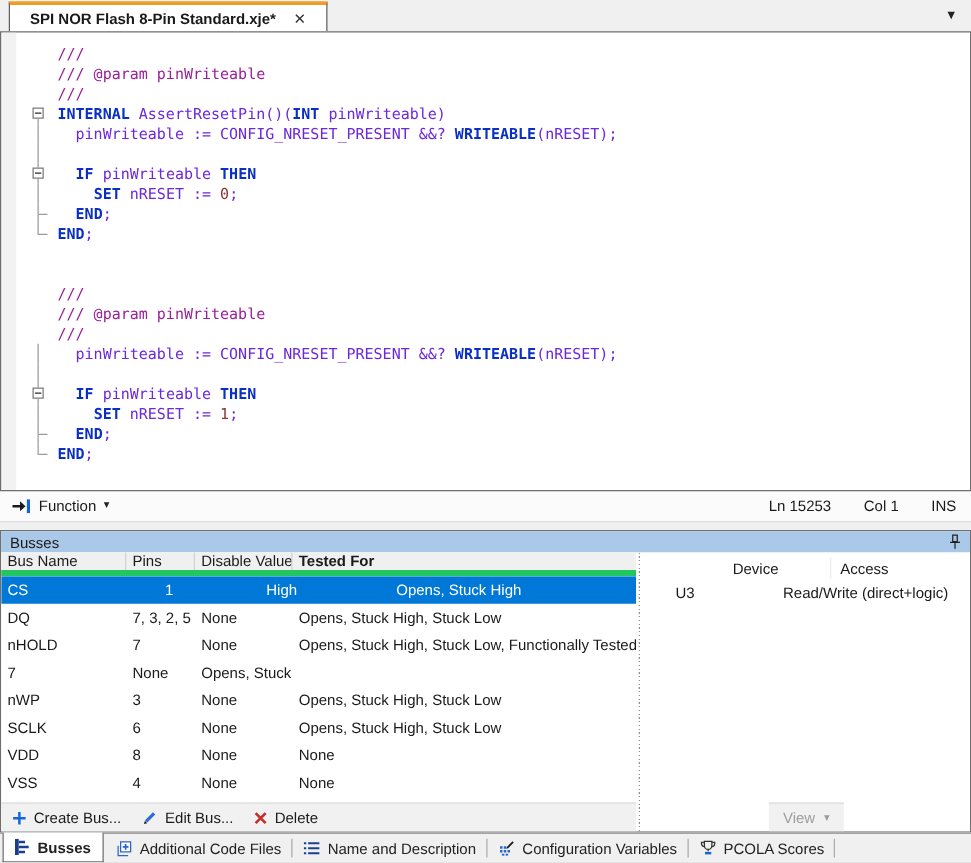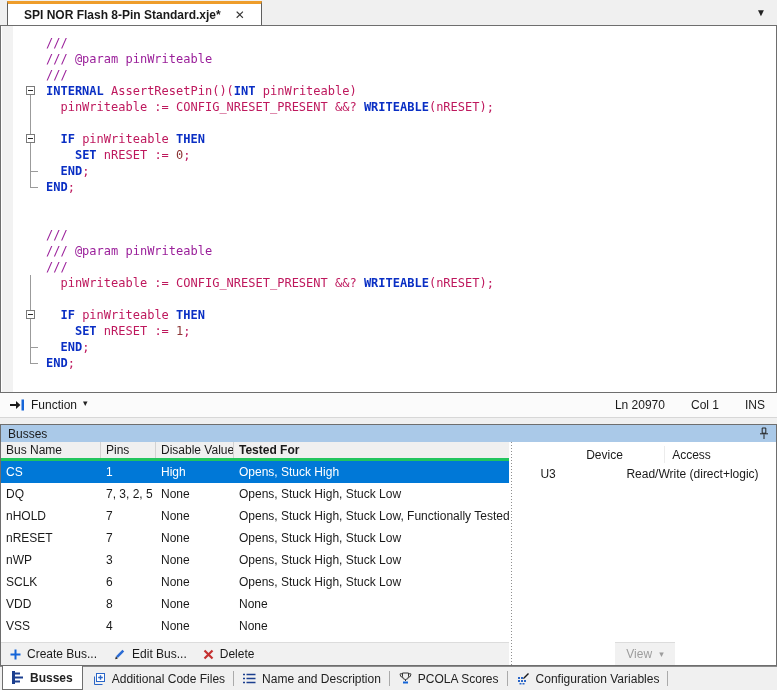--- a/index.html
+++ b/index.html
@@ -27,21 +27,21 @@
   
   .editor {
     height:368px; background:#fff; border:1px solid #6e6e6e;
     position:relative; overflow:hidden;
   }
   .sel-margin { position:absolute; left:1px; top:0; bottom:0; width:11px; background:#f2f2f2; }
   .code-lines { position:relative; padding-top:9px; }
   .cl { display:flex; height:16px; align-items:center; }
   .gut { width:45px; flex:none; position:relative; height:16px; }
   .txt { font-family:"DejaVu Sans Mono", monospace; font-size:12px; line-height:16px; white-space:pre; }
-  .tk-p { color:#be185d;text-align:right; }
+  .tk-p { color:#6d28d9;text-align:right; }
   .tk-k { color:var(--kw,#0a2fc4); font-weight:bold; }
   .tk-c { color:var(--cm,#9a1f9a); }
   .tk-n { color:var(--num,#8b3535); }
   
   .gut::before, .gut::after { content:none; position:absolute; background:#9b9b9b; }
   .f-start::after { content:""; left:29px; top:12px; height:4px; width:1px; }
   .f-mid::before  { content:""; left:29px; top:0; height:4px; width:1px; }
   .f-mid::after   { content:""; left:29px; top:12px; height:4px; width:1px; }
   .f-line::before { content:""; left:29px; top:0; height:16px; width:1px; }
   .f-tick::before { content:""; left:29px; top:0; height:16px; width:1px; }
@@ -68,30 +68,30 @@
   
   .panel { height:242px; border:1px solid #6e6e6e; display:flex; flex-direction:column; background:#fff; }
   .caption {
     height:17px; flex:none; background:var(--cap,#aac9e8);
     display:flex; align-items:center; padding:0 7px;
   }
   .caption .pin { margin-left:auto; display:flex; align-items:center; cursor:pointer; }
   .busarea { flex:1; display:flex; min-height:0; }
   .bus-left { width:508px; flex:none; display:flex; flex-direction:column; background:#fff; }
   .grid4 { display:grid; grid-template-columns:100px 55px 78px 1fr; }
-  .thead { height:19px; flex:none; background:#f0f0f0; border-bottom:3px solid #22c55e; }
+  .thead { height:19px; flex:none; background:#f0f0f0; border-bottom:5px solid #22c55e; }
   .thead .hc {
     display:flex; align-items:center; padding-left:5px;
     border-right:1px solid #d2d2d2; overflow:hidden; white-space:nowrap;
   }
   .thead .hc:last-child { border-right:none;font-weight:bold; }
   .rows { flex:1; overflow:hidden; }
   .brow { height:22px; cursor:default; }
   .brow .bc { display:flex; align-items:center; padding-left:5px; overflow:hidden; white-space:nowrap; }
-  .brow.sel { background:var(--sel,#0078d7); color:#fff; }
+  .brow.sel { background:var(--sel,#0078d7); color:#fff;gap:26px; }
   .actionbar {
     height:23px; flex:none; background:#f1f1f1; border-top:1px solid #dcdcdc;
     display:flex; align-items:center; gap:16px; padding:0 9px;
   }
   .abtn { display:flex; align-items:center; gap:6px; cursor:pointer; }
   .splitter { width:5px; flex:none; background:#fff; position:relative; cursor:col-resize; }
   .splitter::before {
     content:""; position:absolute; left:2px; top:0; bottom:0; width:1px;
     background:repeating-linear-gradient(#8f8f8f 0 1px, transparent 1px 3px);
   }
@@ -240,21 +240,21 @@
         <svg width="16" height="12" viewBox="0 0 16 12">
             <path d="M1 6h7" stroke="#1a1a1a" stroke-width="2"></path>
             <path d="M7 2l4.4 4L7 10z" fill="#1a1a1a"></path>
             <rect x="12.5" y="0.5" width="2.5" height="11" fill="#1565d8"></rect>
           </svg>
       </span>
       <span>Function</span>
       <span class="caret">▾</span>
     </div>
     <div class="status-right">
-      <span>Ln 20970</span>
+      <span>Ln 15253</span>
       <span>Col 1</span>
       <span>INS</span>
     </div>
   </div>
 
   <div class="gap6"></div>
 
   <div class="panel">
     <div class="caption">
       <span>Busses</span>
@@ -287,21 +287,20 @@
               <div class="bc">None</div>
               <div class="bc">Opens, Stuck High, Stuck Low</div>
             </div>
             <div class="brow grid4">
               <div class="bc">nHOLD</div>
               <div class="bc">7</div>
               <div class="bc">None</div>
               <div class="bc">Opens, Stuck High, Stuck Low, Functionally Tested</div>
             </div>
             <div class="brow grid4">
-              <div class="bc">nRESET</div>
               <div class="bc">7</div>
               <div class="bc">None</div>
               <div class="bc">Opens, Stuck High, Stuck Low</div>
             </div>
             <div class="brow grid4">
               <div class="bc">nWP</div>
               <div class="bc">3</div>
               <div class="bc">None</div>
               <div class="bc">Opens, Stuck High, Stuck Low</div>
             </div>
@@ -396,44 +395,44 @@
       <div class="btab">
         <span class="ticon">
           <svg width="13" height="11" viewBox="0 0 13 11">
             <g stroke="#1b3f8f" stroke-width="1.6">
               <path d="M0 1.5h2M0 5.5h2M0 9.5h2"></path>
               <path d="M3.5 1.5h9M3.5 5.5h9M3.5 9.5h9"></path>
             </g>
           </svg>
         </span>
         <span>Name and Description</span>
-      </div>
-      <div class="btab">
-        <span class="ticon">
-          <svg width="13" height="13" viewBox="0 0 13 13">
-            <path d="M3.5 1h6v3.5a3 3 0 0 1-6 0z" fill="none" stroke="#333"></path>
-            <path d="M3.5 1.8H1.2v.9a2.6 2.6 0 0 0 2.4 2.6M9.5 1.8h2.3v.9a2.6 2.6 0 0 1-2.4 2.6" fill="none" stroke="#333"></path>
-            <path d="M6.5 7.5V9" stroke="#333"></path>
-            <rect x="4" y="9.5" width="5" height="2" fill="#1565d8"></rect>
-          </svg>
-        </span>
-        <span>PCOLA Scores</span>
       </div>
       <div class="btab">
         <span class="ticon">
           <svg width="13" height="13" viewBox="0 0 13 13">
             <g fill="#2a66c8">
               <rect x="1" y="5" width="2" height="2"></rect>
               <rect x="4" y="5" width="2" height="2"></rect>
               <rect x="1" y="8" width="2" height="2"></rect>
               <rect x="4" y="8" width="2" height="2"></rect>
               <rect x="7" y="8" width="2" height="2"></rect>
               <rect x="2.5" y="11" width="2" height="1.5"></rect>
               <rect x="5.5" y="11" width="2" height="1.5"></rect>
             </g>
             <path d="M7.5 6.5 12 2l-1-1-4.5 4.5-.4 1.4z" fill="#1a1a1a"></path>
           </svg>
         </span>
         <span>Configuration Variables</span>
       </div>
+      <div class="btab">
+        <span class="ticon">
+          <svg width="13" height="13" viewBox="0 0 13 13">
+            <path d="M3.5 1h6v3.5a3 3 0 0 1-6 0z" fill="none" stroke="#333"></path>
+            <path d="M3.5 1.8H1.2v.9a2.6 2.6 0 0 0 2.4 2.6M9.5 1.8h2.3v.9a2.6 2.6 0 0 1-2.4 2.6" fill="none" stroke="#333"></path>
+            <path d="M6.5 7.5V9" stroke="#333"></path>
+            <rect x="4" y="9.5" width="5" height="2" fill="#1565d8"></rect>
+          </svg>
+        </span>
+        <span>PCOLA Scores</span>
+      </div>
     </div>
 
 </div>
 
 </body></html>

